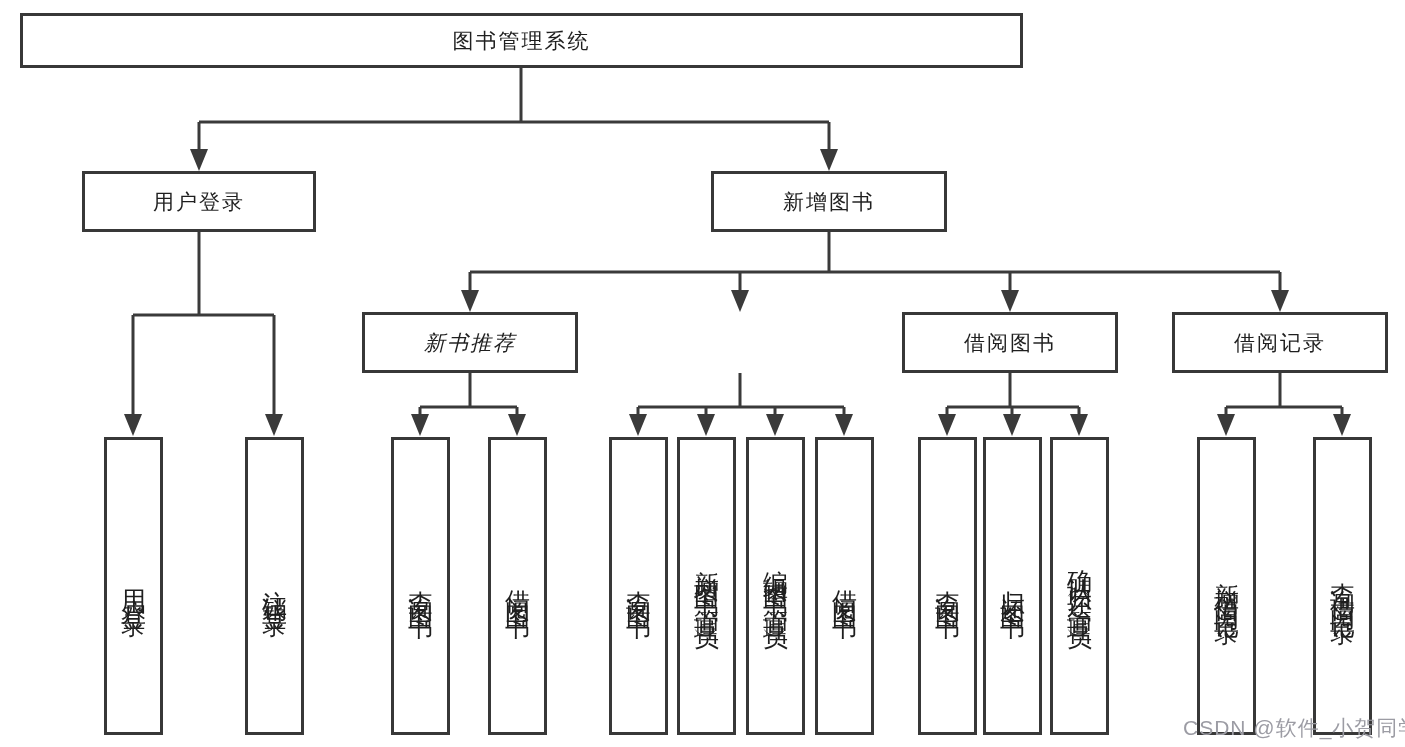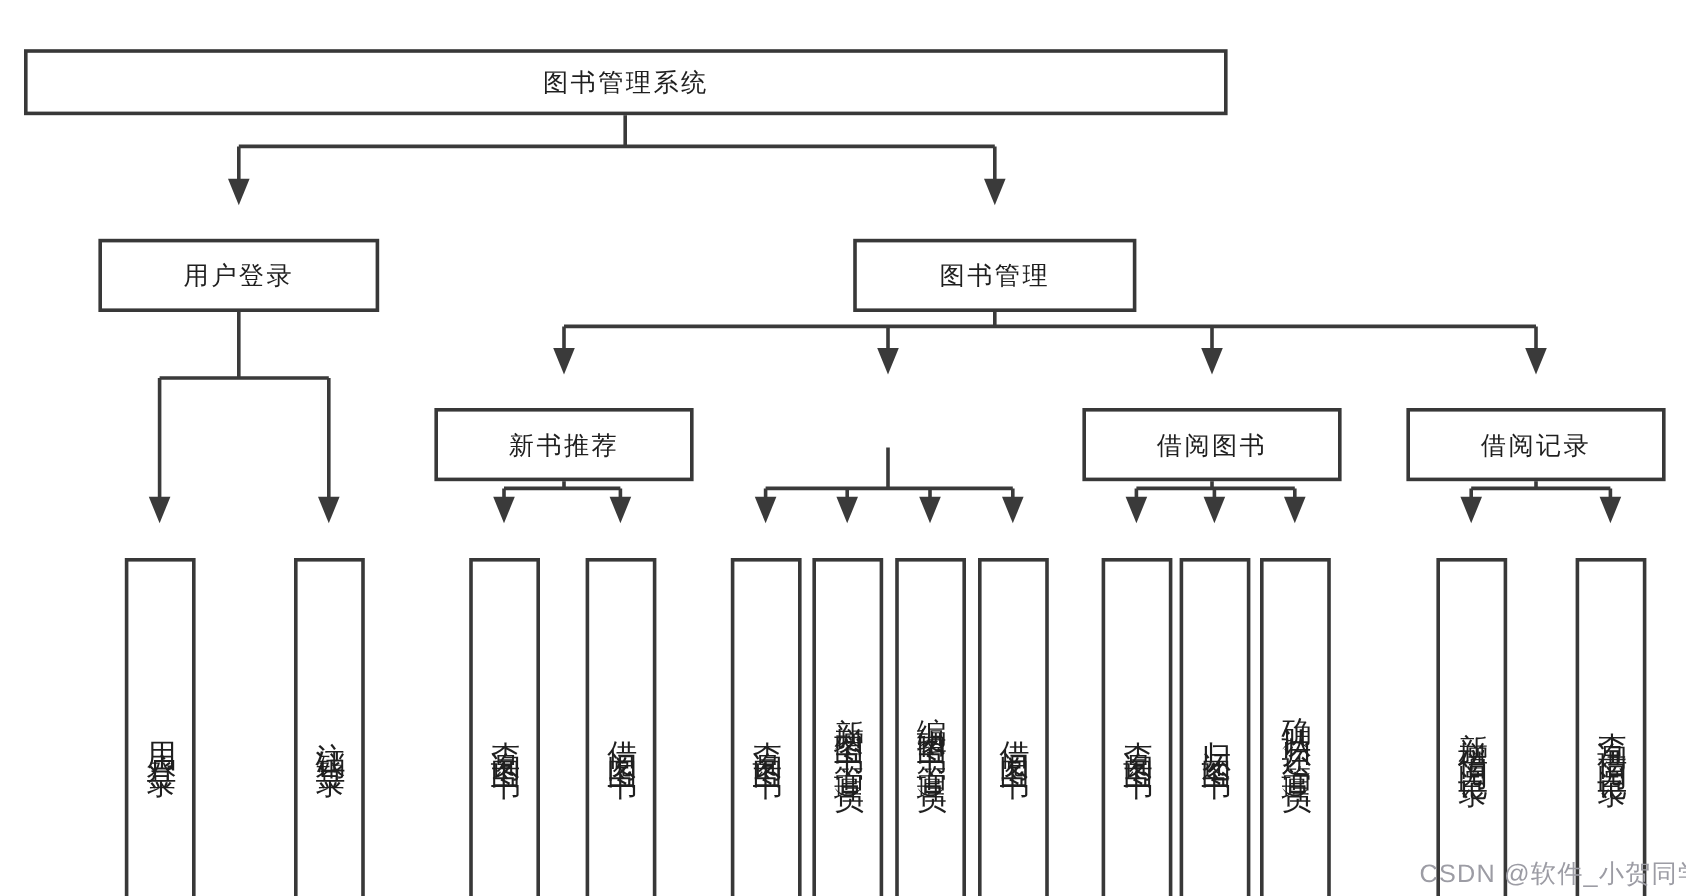--- a/index.html
+++ b/index.html
@@ -22,36 +22,35 @@
   .c-line{stroke:var(--line);stroke-width:3;fill:none;}
   .c-arrow{fill:var(--line);stroke:none;}
   .node{
     position:absolute;
     box-sizing:border-box;
     background:var(--bg);
     border:3px solid var(--box-border);
     display:flex;align-items:center;justify-content:center;
     z-index:1;
     text-align:center;
-    margin-top:28px;
   }
   .h-node{font-size:21px;letter-spacing:2px;white-space:nowrap;}
   .v-node span{
     writing-mode:vertical-rl;
     font-size:25px;
     letter-spacing:8px;
     line-height:1;
   }
   
   .n-root{left:20px;top:13px;width:1003px;height:55px;}
   
   .n-userlogin{left:82px;top:171px;width:234px;height:61px;}
   .n-bookmgmt{left:711px;top:171px;width:236px;height:61px;}
   
-  .n-newbook{left:362px;top:312px;width:216px;height:61px;}
+  .n-newbook{left:362px;top:312px;width:216px;height:61px;font-style:italic;}
   .n-borrow{left:632px;top:312px;width:216px;height:61px;}
   .n-current{left:902px;top:312px;width:216px;height:61px;}
   .n-records{left:1172px;top:312px;width:216px;height:61px;}
   
   .leaf{top:437px;width:59px;height:298px;}
   .l1{left:104px;}  .l2{left:245px;}
   .l3{left:391px;}  .l4{left:488px;}
   .l5{left:609px;}  .l6{left:677px;}
   .l7{left:746px;}  .l8{left:815px;}
   .l9{left:918px;}  .l10{left:983px;} .l11{left:1050px;}
@@ -113,21 +112,21 @@
   </svg>
 
   <div class="node h-node n-root">
     <span>图书管理系统</span>
   </div>
 
   <div class="node h-node n-userlogin">
     <span>用户登录</span>
   </div>
   <div class="node h-node n-bookmgmt">
-    <span>图书管理</span>
+    <span>新增图书</span>
   </div>
 
   <div class="node h-node n-newbook">
     <span>新书推荐</span>
   </div>
   <div class="node h-node n-current">
     <span>借阅图书</span>
   </div>
   <div class="node h-node n-records">
     <span>借阅记录</span>

